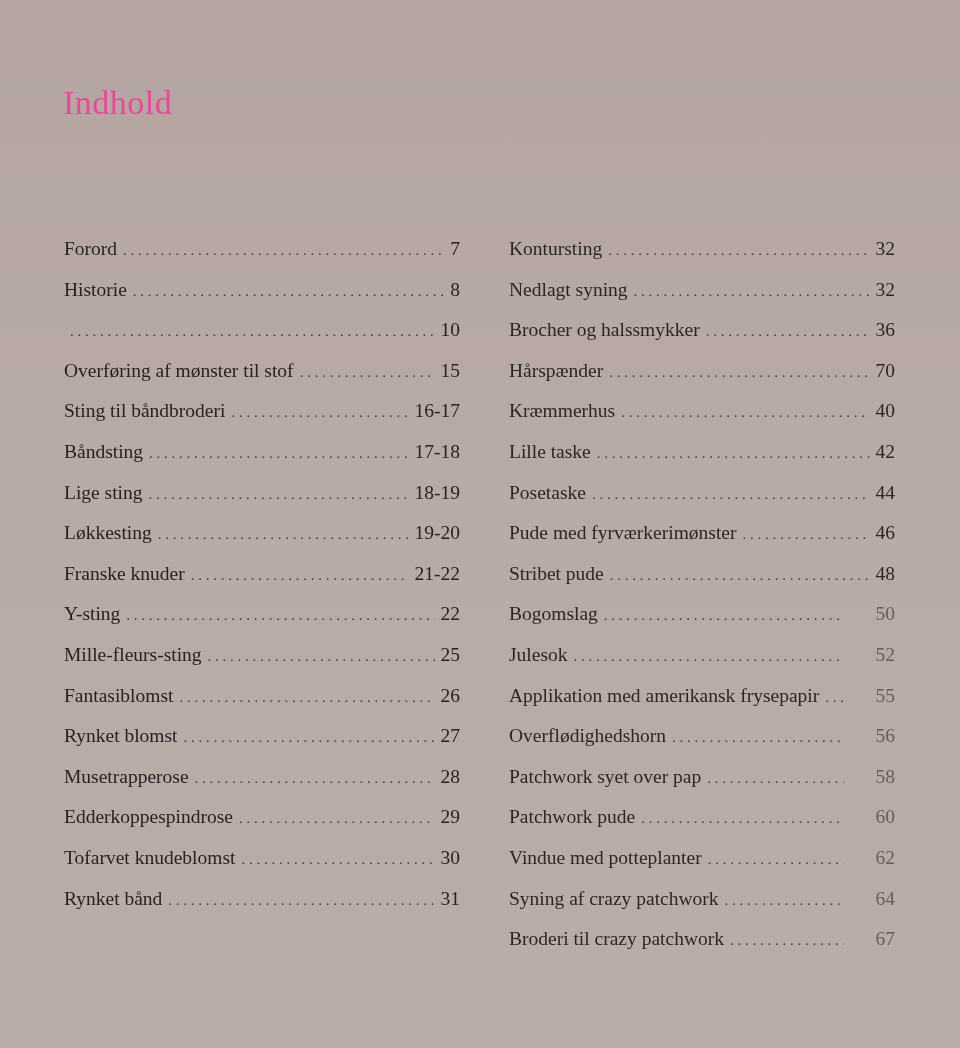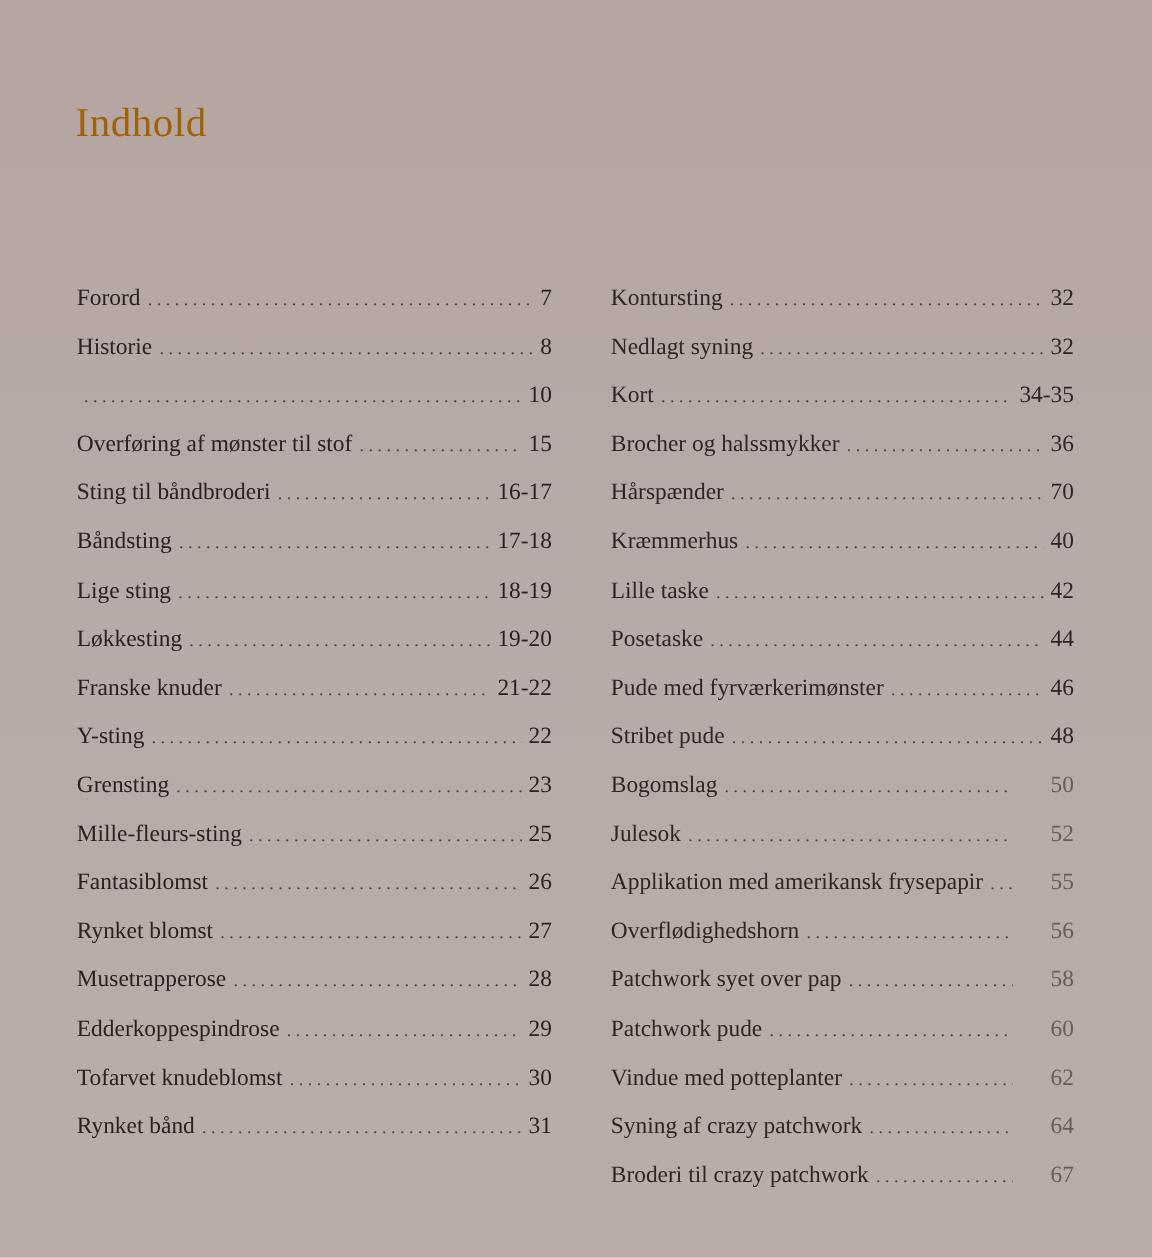--- a/index.html
+++ b/index.html
@@ -6,21 +6,21 @@
   body {
     width: 960px; height: 1048px; overflow: hidden;
     background: linear-gradient(180deg, #b4a5a1 0%, #b8aaa6 45%, #baaca7 100%);
     font-family: "Liberation Serif", "DejaVu Serif", serif;
     color: #2a2220;
     position: relative;
   }
   .title {
     position: absolute; left: 63px; top: 84px;
     font-size: 34px; font-weight: normal; letter-spacing: 0.5px;
-    color: #a16207; margin: 0;
+    color: #ec4899; margin: 0;
   }
   .col { position: absolute; top: 238px; }
   .col.left { left: 64px; width: 396px; }
   .col.right { left: 509px; width: 386px; }
   .entry {
     display: flex; align-items: baseline;
     height: 40.6px; font-size: 19.5px; white-space: nowrap;
   }
   .entry .label { flex: 0 0 auto; }
   .entry .dots {
@@ -84,25 +84,20 @@
       <span class="label">Franske knuder</span>
       <span class="dots"></span>
       <span class="page">21-22</span>
     </div>
   <div class="entry">
       <span class="label">Y-sting</span>
       <span class="dots"></span>
       <span class="page">22</span>
     </div>
   <div class="entry">
-      <span class="label">Grensting</span>
-      <span class="dots"></span>
-      <span class="page">23</span>
-    </div>
-  <div class="entry">
       <span class="label">Mille-fleurs-sting</span>
       <span class="dots"></span>
       <span class="page">25</span>
     </div>
   <div class="entry">
       <span class="label">Fantasiblomst</span>
       <span class="dots"></span>
       <span class="page">26</span>
     </div>
   <div class="entry">
@@ -137,25 +132,20 @@
       <span class="label">Kontursting</span>
       <span class="dots"></span>
       <span class="page">32</span>
     </div>
   <div class="entry">
       <span class="label">Nedlagt syning</span>
       <span class="dots"></span>
       <span class="page">32</span>
     </div>
   <div class="entry">
-      <span class="label">Kort</span>
-      <span class="dots"></span>
-      <span class="page">34-35</span>
-    </div>
-  <div class="entry">
       <span class="label">Brocher og halssmykker</span>
       <span class="dots"></span>
       <span class="page">36</span>
     </div>
   <div class="entry">
       <span class="label">Hårspænder</span>
       <span class="dots"></span>
       <span class="page">70</span>
     </div>
   <div class="entry">

